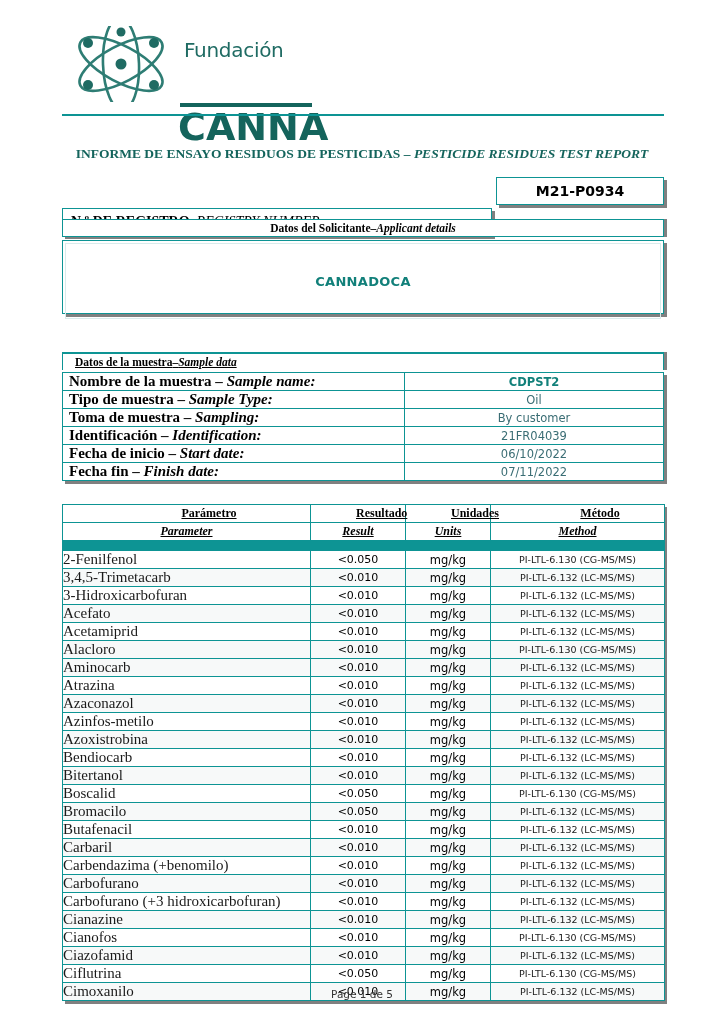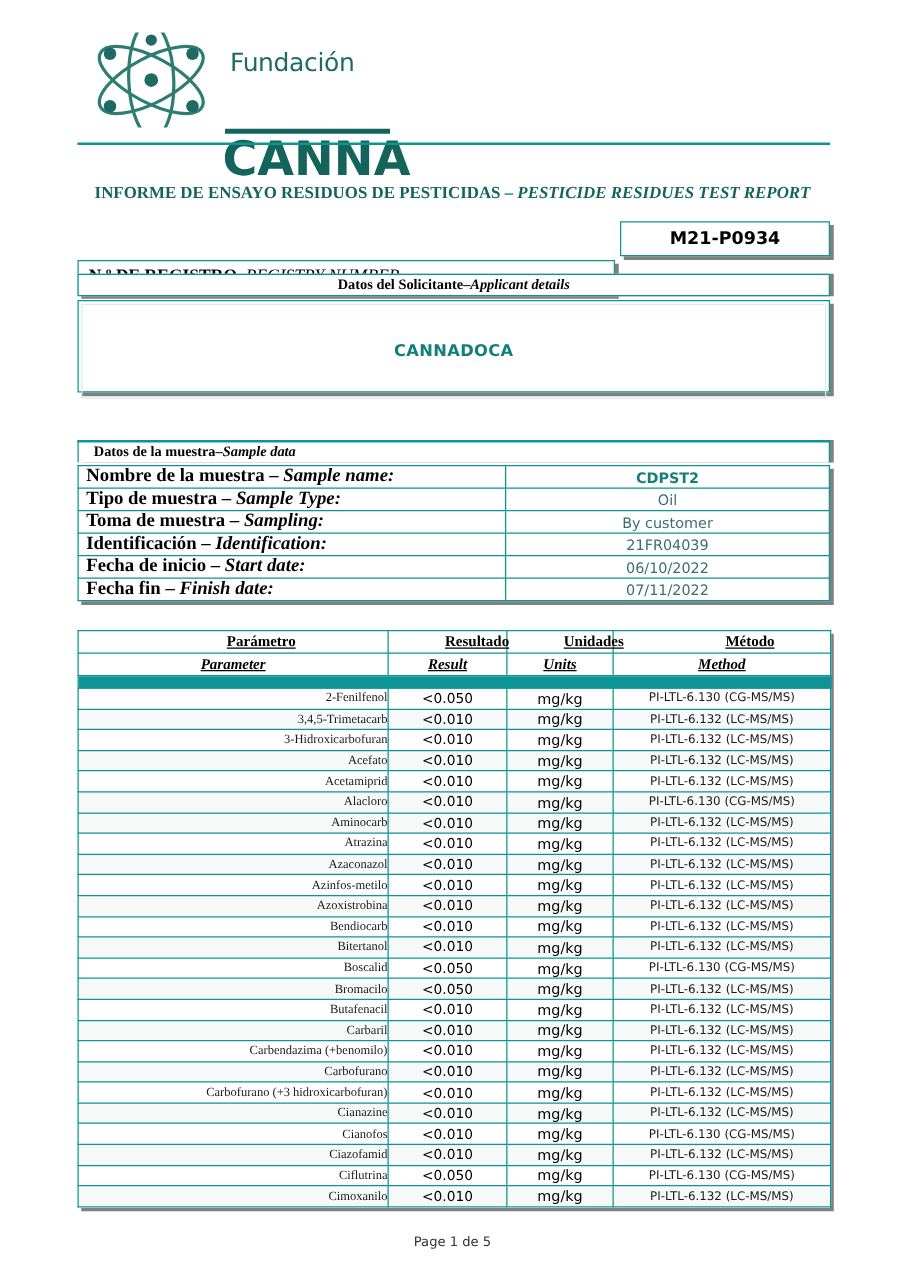--- a/index.html
+++ b/index.html
@@ -196,20 +196,21 @@
     box-sizing: border-box;
     background: #fff;
     display: flex;
     align-items: center;
     padding-left: 12px;
     box-shadow: 3px 0 0 0 #808080;
   }
   .sample-header span {
     font-size: 11.5px;
     font-weight: bold;
+    text-decoration: underline;
     color: #000;
   }
   .sample-header .en { font-style: italic; }
 
   table.sample-table {
     position: absolute;
     left: 62px;
     top: 372px;
     width: 602px;
     border-collapse: collapse;
@@ -269,22 +270,22 @@
   table.results th.en .u { font-weight: bold; font-style: italic; }
   tr.spacer td {
     height: 9px;
     background: #0d9494;
     border-left: 1.2px solid #0d9494;
     border-right: 1.2px solid #0d9494;
     border-top: 1.2px solid #0d9494;
     border-bottom: 1.2px solid #0d9494;
   }
   table.results td.param {
-    text-align: right;
-    font-size: 10px;
+    text-align: left;
+    font-size: 15px;
     color: #1a1a1a;
     height: 15.6px;
   }
   table.results td.result {
     text-align: center;
     font-family: "DejaVu Sans", sans-serif;
     font-size: 11px;
     color: #000;
   }
   table.results td.units {

